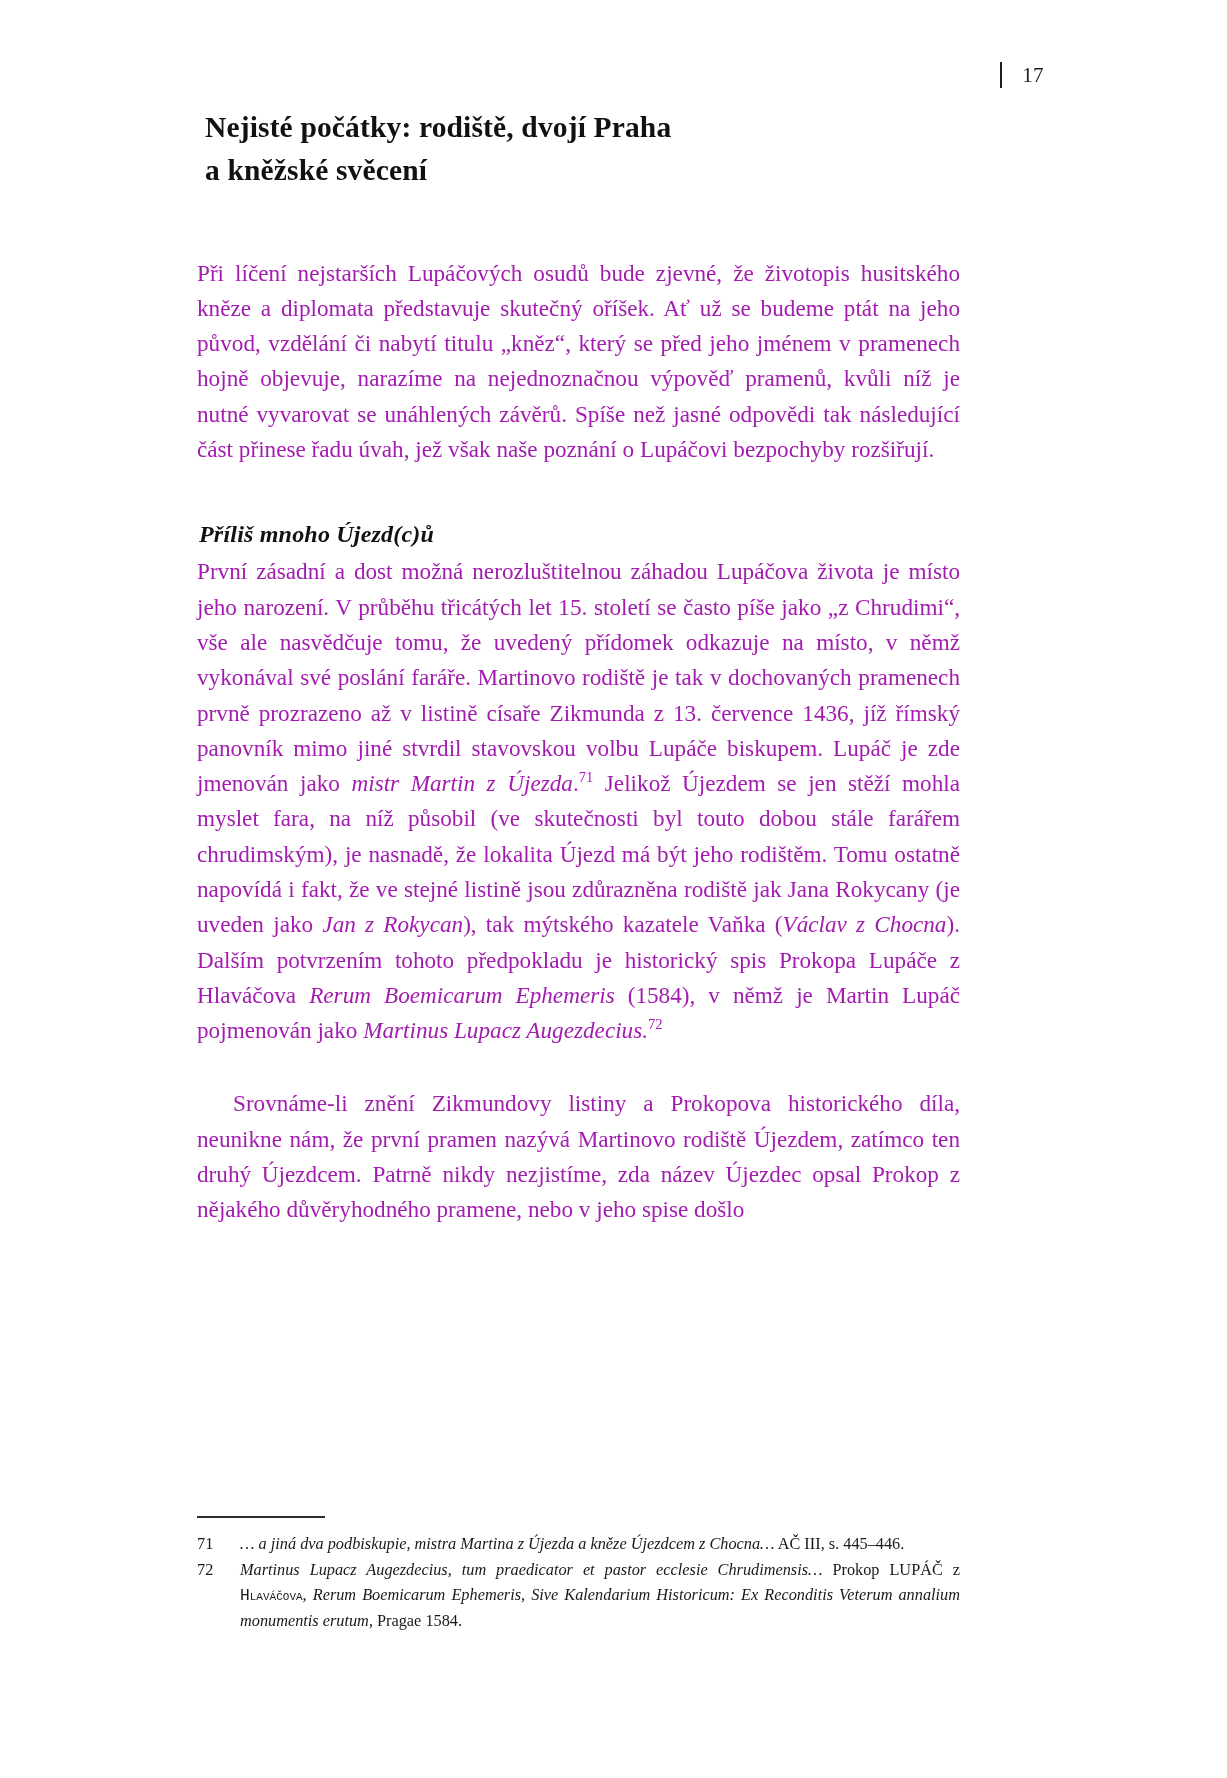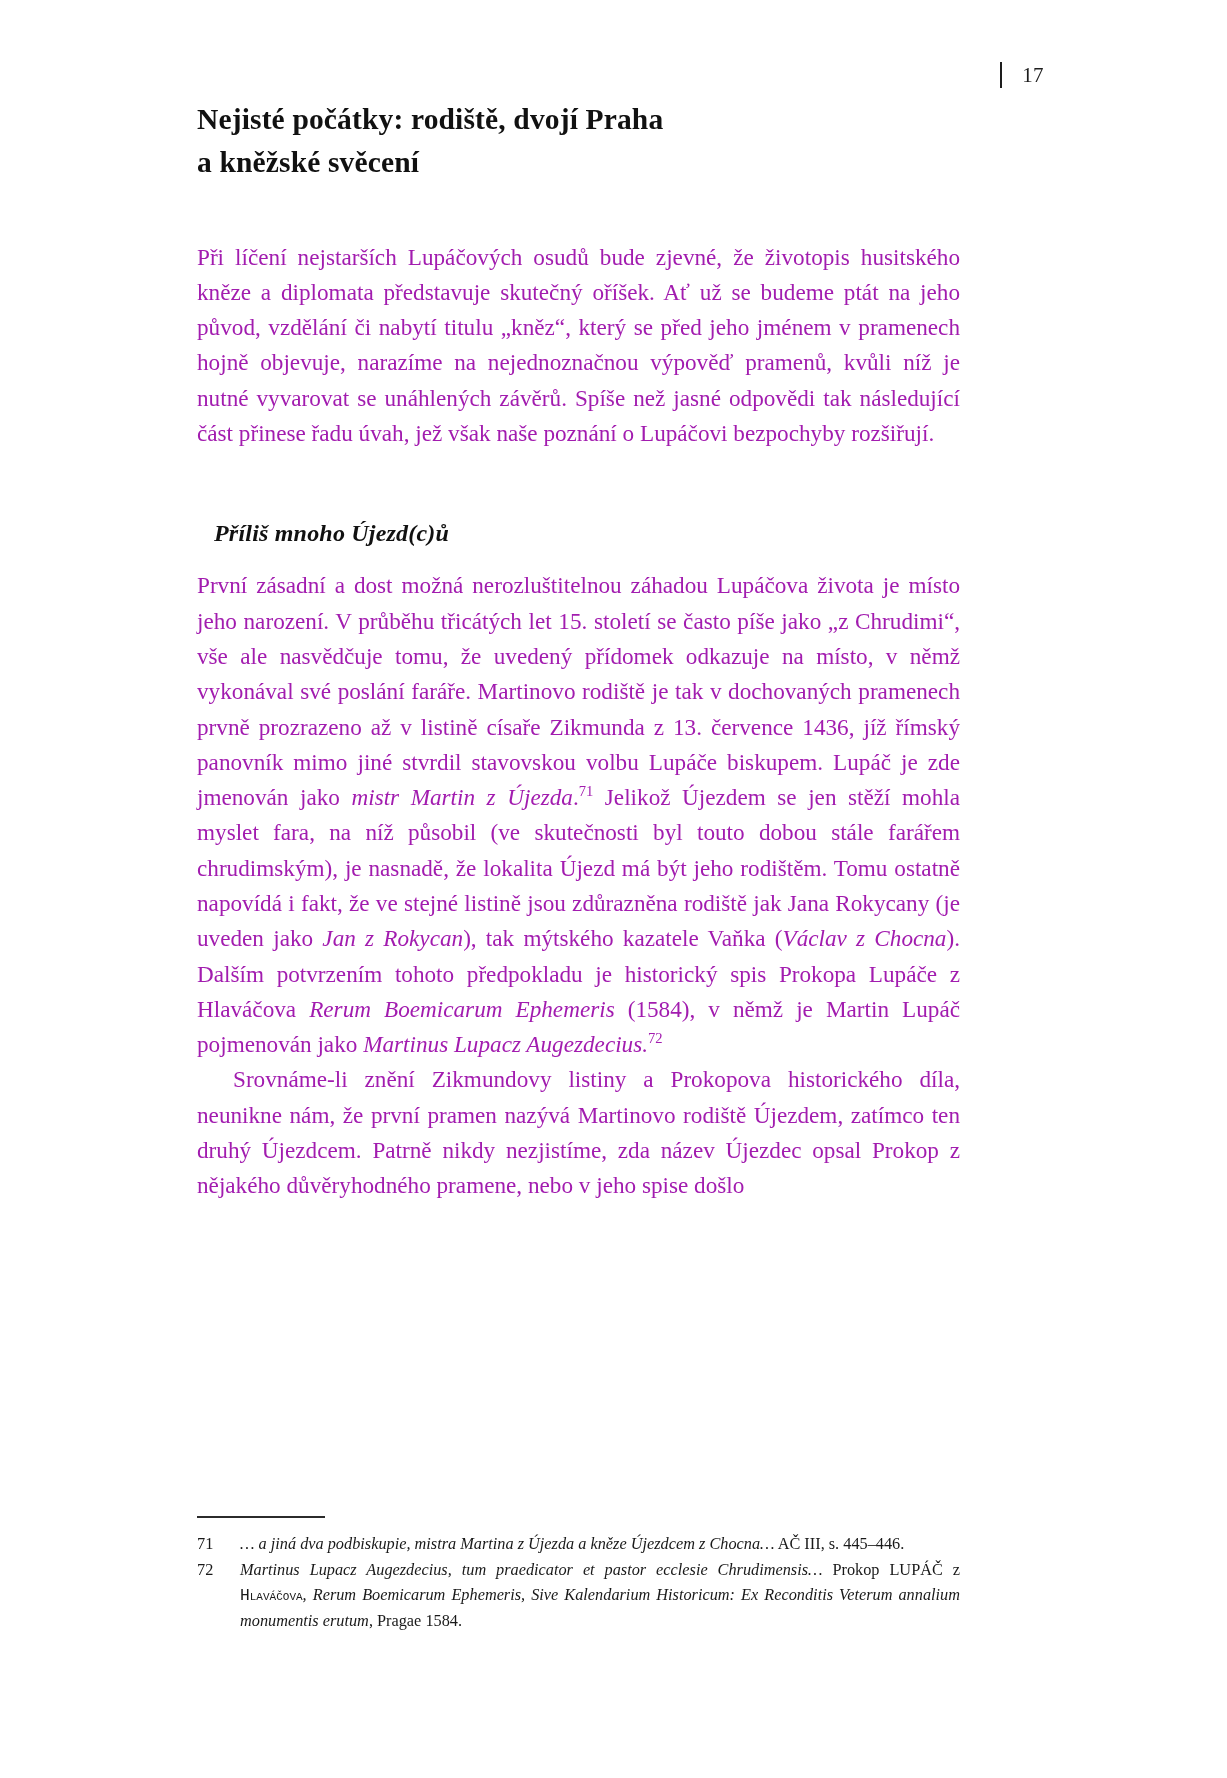--- a/index.html
+++ b/index.html
@@ -58,51 +58,51 @@
     font-size: 45px;
     font-weight: 400;
     letter-spacing: 1.2px;
     color: #5f5f5f;
     font-family: "Liberation Serif", "DejaVu Serif", serif;
     line-height: 1.1;
     white-space: nowrap;
   }
 
   h2.section-title {
-    margin: 0;
+    margin: 8px;
     padding-top: 98px;
     font-size: 29.5px;
     font-weight: 700;
     line-height: 1.45;
     color: #111;
     letter-spacing: .15px;
   }
 
   h3.sub-title {
-    margin: 17px;
+    margin: 2px;
     padding-top: 52px;
     padding-bottom: 4px;
     font-size: 24px;
     font-weight: 700;
     font-style: italic;
     color: #111;
     letter-spacing: .2px;
   }
 
   p.body {
     margin: 0;
     font-size: 23.2px;
     line-height: 35.3px;
     text-align: justify;
     text-justify: inter-word;
     hyphens: manual;
     color: #a21caf;
   }
   p.body.first { padding-top: 56px; }
-  p.body.indent { text-indent: 36px; }
+  p.body.indent { text-indent: 36px; margin-top: 38px; }
 
   em { font-style: italic; }
   sup {
     font-size: .63em;
     vertical-align: super;
     line-height: 0;
   }
   .smallcaps {
     font-variant: small-caps;
     font-style: normal;

